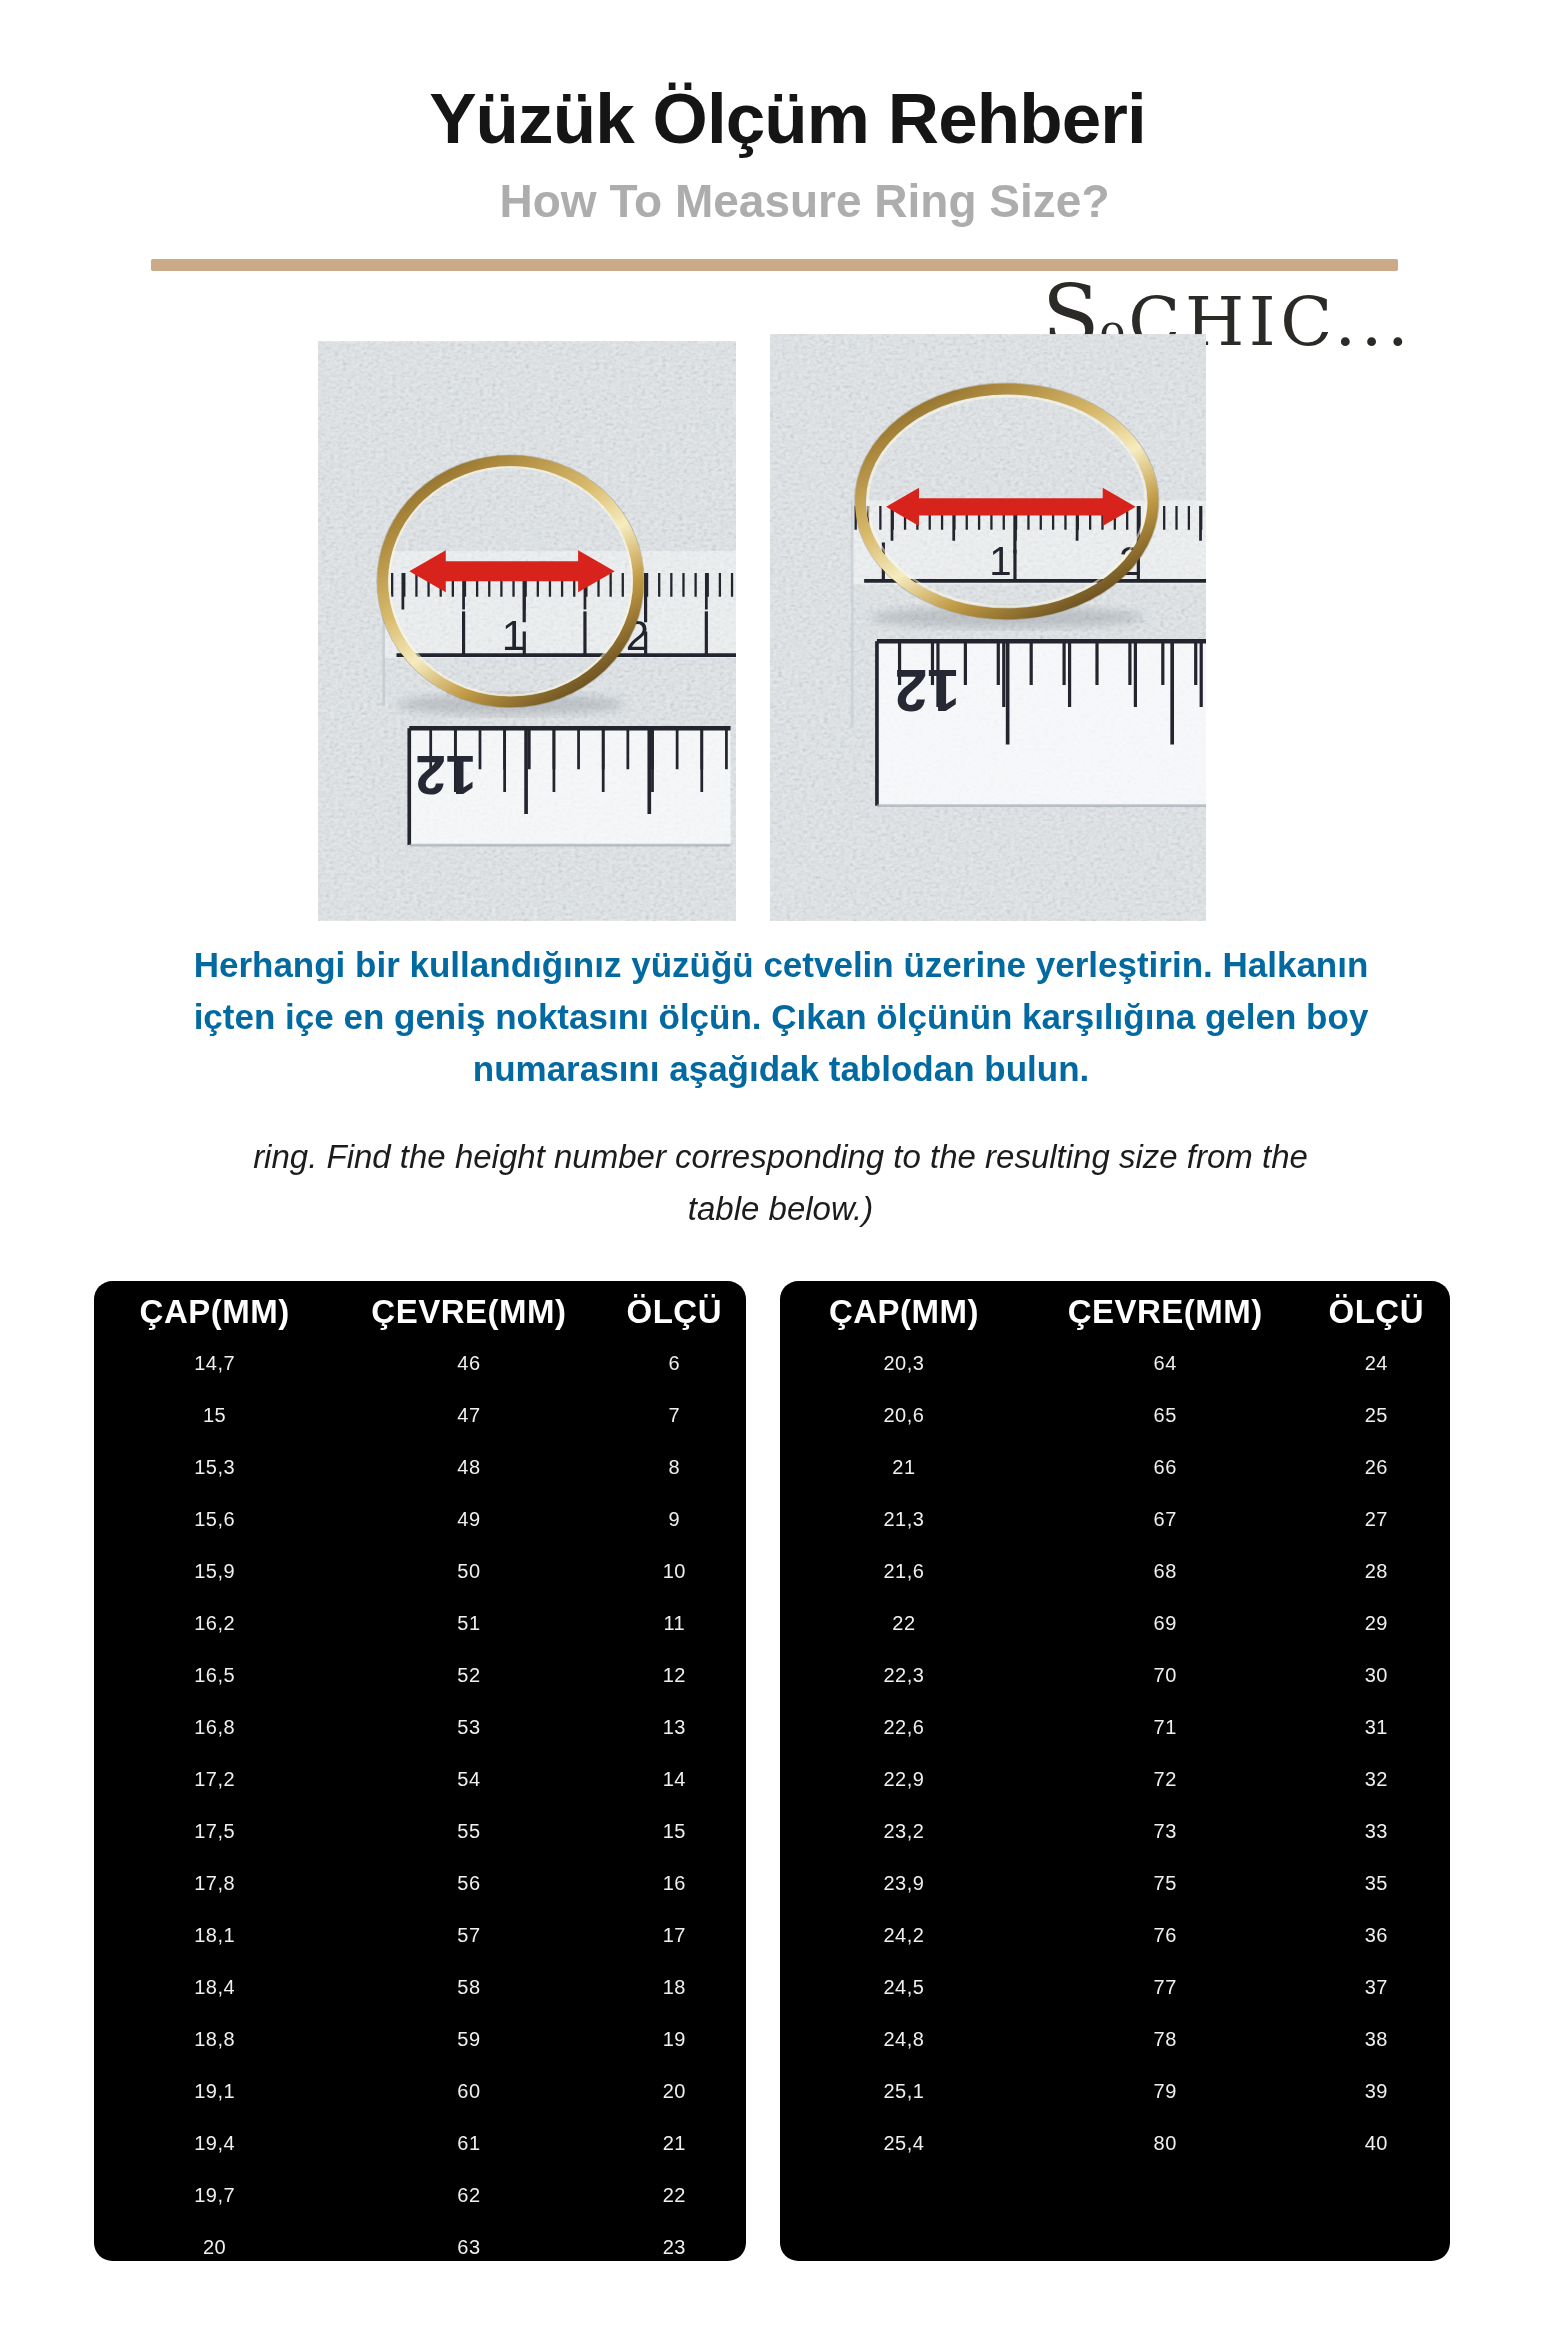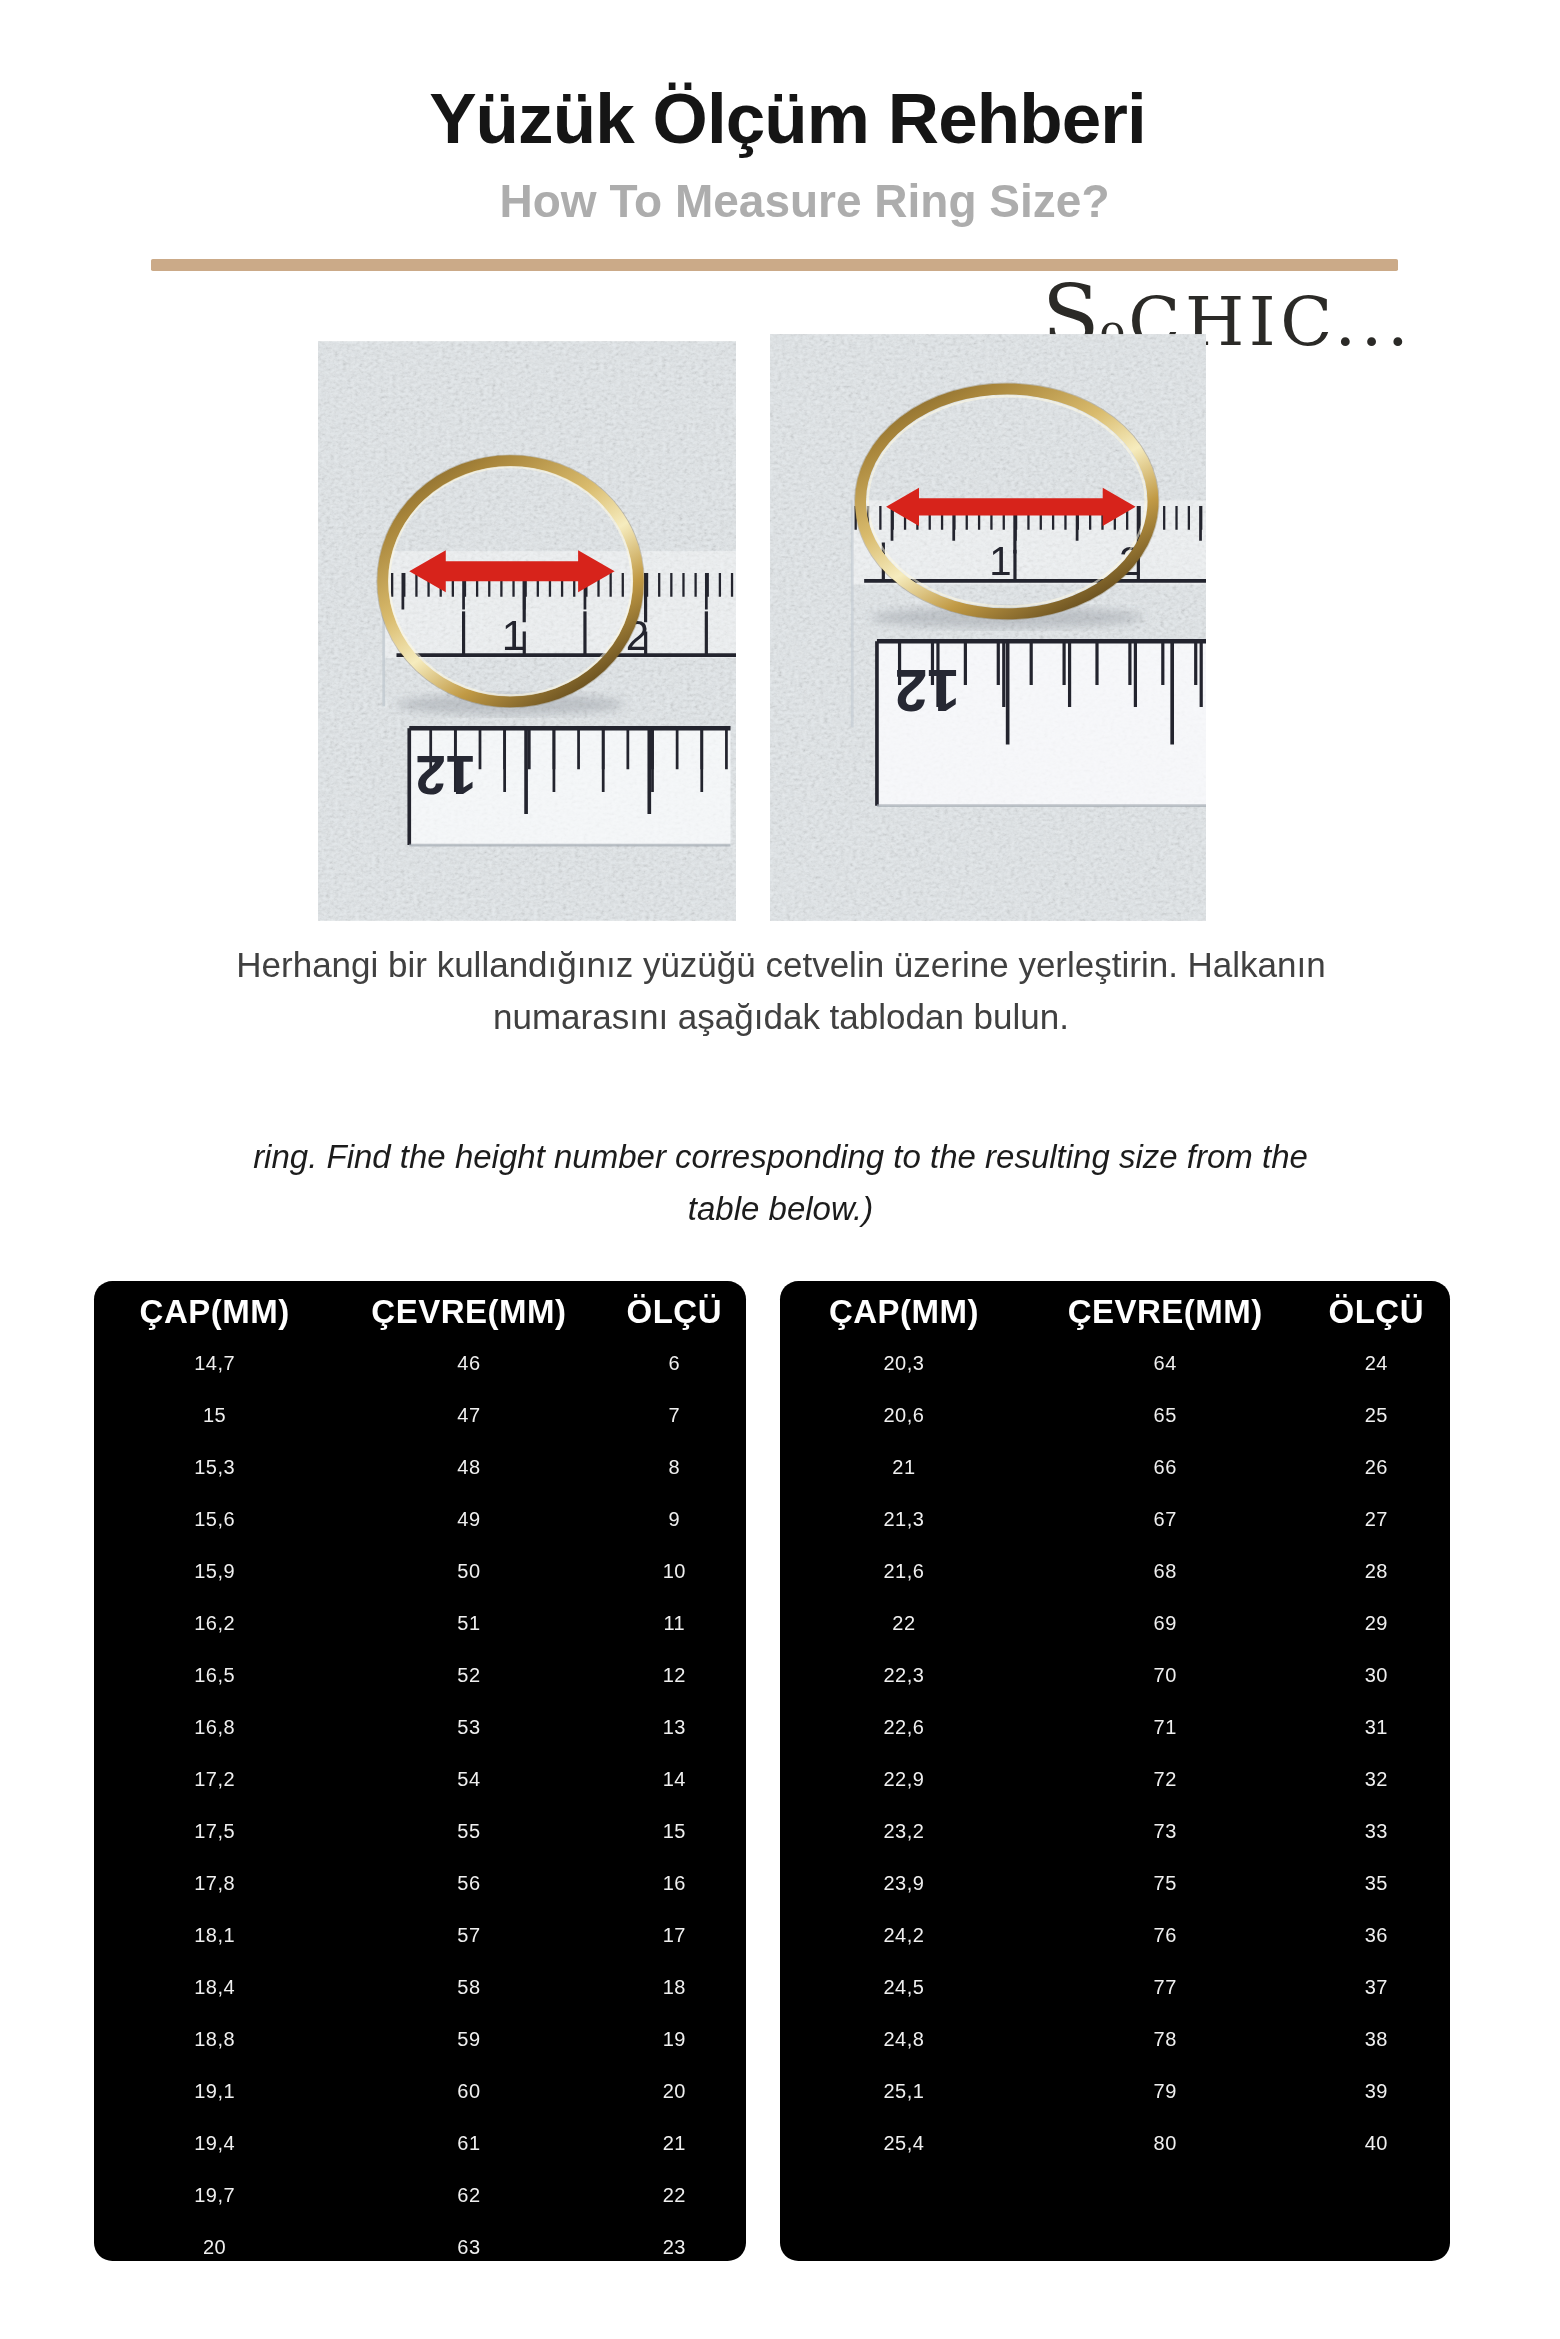--- a/index.html
+++ b/index.html
@@ -25,21 +25,21 @@
   .brand .b1{font-size:84px;}
   .brand .b2{font-size:43px;letter-spacing:1.8px;}
   .brand .b3{font-size:68px;letter-spacing:4.6px;margin-left:1px;}
   
   .photo{display:block;}
   .photo-left{left:318px;top:341px;width:418px;height:580px;}
   .photo-right{left:770px;top:334px;width:436px;height:587px;}
   
   .tr-text{
     left:37px;top:939px;width:1488px;text-align:center;
-    font-size:35px;font-weight:400;color:#404040;line-height:52px;
+    font-size:35px;font-weight:700;color:#0369a1;line-height:52px;
   }
   .en-text{
     left:55px;top:1131px;width:1451px;text-align:center;
     font-size:33px;font-style:italic;font-weight:500;color:#1c1c1c;line-height:52px;
   }
   
   .size-table{
     background:#000000;border-radius:18.3px;overflow:hidden;color:#f1f1f1;
   }
   .table-left{left:94px;top:1281px;width:652px;height:980px;}
@@ -185,20 +185,21 @@
     <ellipse cx="259" cy="183" rx="166" ry="129" fill="none" stroke="rgba(110,85,35,0.3)" stroke-width="2"></ellipse>
     <ellipse cx="259" cy="183" rx="160" ry="123" fill="none" stroke="url(#goldR)" stroke-width="12"></ellipse>
     <ellipse cx="259" cy="183" rx="152" ry="115" fill="none" stroke="rgba(255,250,225,0.55)" stroke-width="2.5"></ellipse>
   </g>
 
   <polygon fill="#d7231b" points="127,189 163,168 163,179.5 364,179.5 364,168 400,189 364,210 364,198.5 163,198.5 163,210"></polygon>
 </svg>
 
 <div class="abs tr-text">
   <div>Herhangi bir kullandığınız yüzüğü cetvelin üzerine yerleştirin. Halkanın</div>
+  <div>içten içe en geniş noktasını ölçün. Çıkan ölçünün karşılığına gelen boy</div>
   <div>numarasını aşağıdak tablodan bulun.</div>
 </div>
 <div class="abs en-text">
   <div>ring. Find the height number corresponding to the resulting size from the</div>
   <div>table below.)</div>
 </div>
 
 <section class="abs size-table table-left">
   <div class="srow header">
     <div class="scell">ÇAP(MM)</div>

